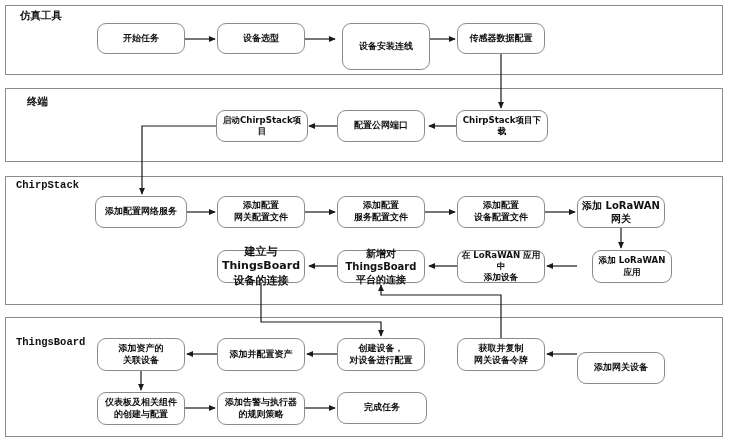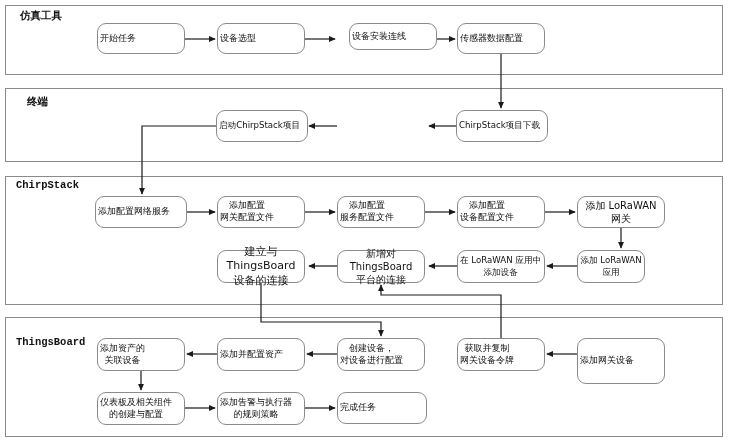--- a/index.html
+++ b/index.html
@@ -8,23 +8,23 @@
     font-family:"DejaVu Sans",sans-serif;color:#1a1a1a;overflow:hidden;
   }
   .lane{
     position:absolute;border:1px solid #8a8a8a;background:#ffffff;box-sizing:border-box;
   }
   .lane-label{
     position:absolute;font-size:10.5px;font-weight:bold;color:#111;white-space:nowrap;font-family:Liberation Mono, monospace;
   }
   .edges{position:absolute;left:0;top:0;width:730px;height:447px;pointer-events:none;}
   .node{
-    position:absolute;display:flex;align-items:center;
+    position:absolute;display:flex;align-items:center;justify-content:center;
     border:1px solid #8b8b8b;border-radius:9px;background:#ffffff;box-sizing:border-box;
-    text-align:center;z-index:2;
+    text-align:center;z-index:2;font-weight:bold;
   }
   .node-label{
     font-size:9px;line-height:1.3;white-space:pre-line;color:#111;
     padding:0 2px;letter-spacing:0;
   }
 </style>
 </head>
 <body>
 
 <div class="canvas">
@@ -71,29 +71,32 @@
       <path d="M305,408 L335,408" marker-end="url(#arr)"></path>
     </g>
   </svg>
 
   <div class="node" style="left:97px;top:23px;width:88px;height:31px">
       <span class="node-label">开始任务</span>
     </div>
   <div class="node" style="left:217px;top:23px;width:88px;height:31px">
       <span class="node-label">设备选型</span>
     </div>
-  <div class="node" style="left:349px;top:23px;width:88px;height:27px">
+  <div class="node" style="left:342px;top:23px;width:88px;height:47px">
       <span class="node-label">设备安装连线</span>
     </div>
   <div class="node" style="left:457px;top:23px;width:88px;height:31px">
       <span class="node-label">传感器数据配置</span>
     </div>
 
   <div class="node" style="left:216px;top:110px;width:92px;height:32px">
       <span class="node-label" style="font-size:8.6px">启动ChirpStack项目</span>
+    </div>
+  <div class="node" style="left:337px;top:110px;width:88px;height:32px">
+      <span class="node-label">配置公网端口</span>
     </div>
   <div class="node" style="left:456px;top:110px;width:92px;height:32px">
       <span class="node-label" style="font-size:8.6px">ChirpStack项目下载</span>
     </div>
 
   <div class="node" style="left:95px;top:196px;width:92px;height:32px">
       <span class="node-label">添加配置网络服务</span>
     </div>
   <div class="node" style="left:217px;top:196px;width:88px;height:32px">
       <span class="node-label">添加配置
@@ -104,21 +107,21 @@
 服务配置文件</span>
     </div>
   <div class="node" style="left:457px;top:196px;width:88px;height:32px">
       <span class="node-label">添加配置
 设备配置文件</span>
     </div>
   <div class="node" style="left:577px;top:196px;width:88px;height:32px">
       <span class="node-label" style="font-size:10px">添加 LoRaWAN 网关</span>
     </div>
 
-  <div class="node" style="left:577px;top:250px;width:68px;height:33px">
+  <div class="node" style="left:592px;top:250px;width:80px;height:33px">
       <span class="node-label" style="font-size:8.6px">添加 LoRaWAN 应用</span>
     </div>
   <div class="node" style="left:457px;top:250px;width:88px;height:33px">
       <span class="node-label" style="font-size:8.6px">在 LoRaWAN 应用中
 添加设备</span>
     </div>
   <div class="node" style="left:337px;top:250px;width:88px;height:33px">
       <span class="node-label" style="font-size:10px">新增对ThingsBoard
 平台的连接</span>
     </div>
@@ -135,21 +138,21 @@
       <span class="node-label">添加并配置资产</span>
     </div>
   <div class="node" style="left:337px;top:338px;width:88px;height:33px">
       <span class="node-label">创建设备，
 对设备进行配置</span>
     </div>
   <div class="node" style="left:457px;top:338px;width:88px;height:33px">
       <span class="node-label">获取并复制
 网关设备令牌</span>
     </div>
-  <div class="node" style="left:577px;top:338px;width:88px;height:46px">
+  <div class="node" style="left:577px;top:352px;width:88px;height:32px">
       <span class="node-label">添加网关设备</span>
     </div>
 
   <div class="node" style="left:97px;top:392px;width:88px;height:33px">
       <span class="node-label">仪表板及相关组件
 的创建与配置</span>
     </div>
   <div class="node" style="left:217px;top:392px;width:88px;height:33px">
       <span class="node-label">添加告警与执行器
 的规则策略</span>

